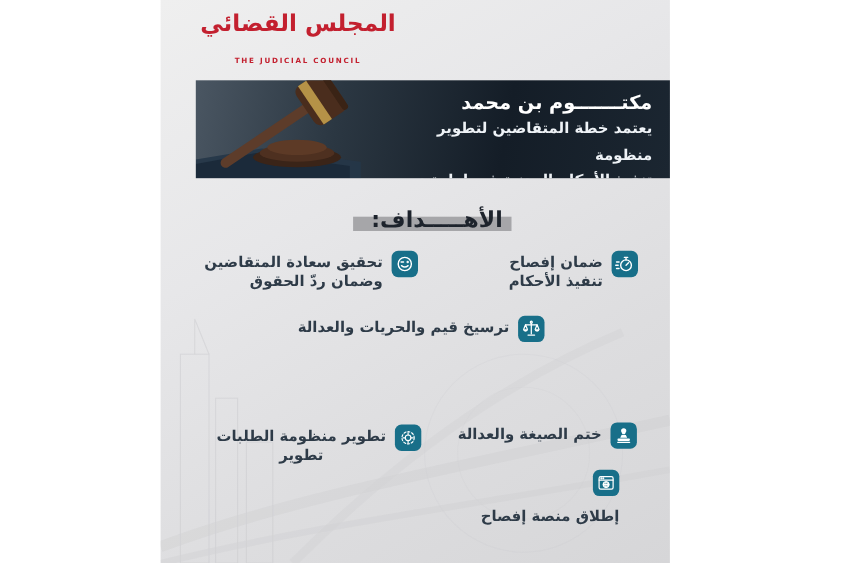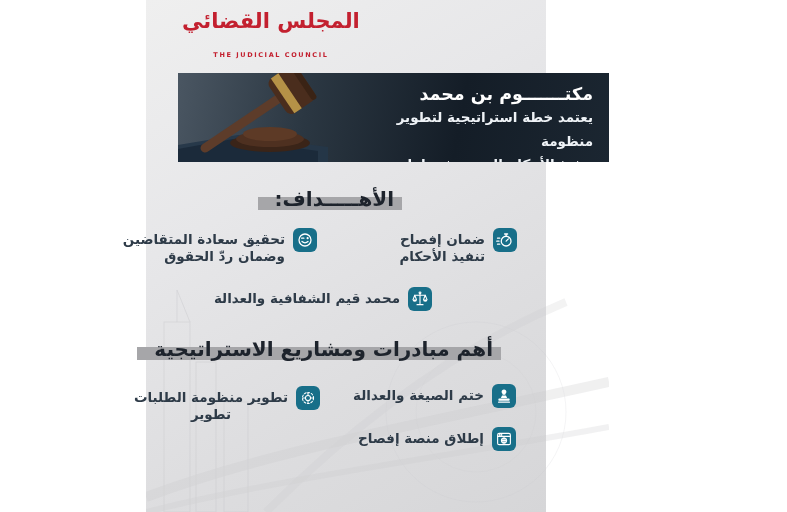--- a/index.html
+++ b/index.html
@@ -1,19 +1,19 @@
 <!DOCTYPE html>
 <html lang="ar"><head>
 <meta charset="utf-8">
 <style>
   html,body{margin:0;padding:0;background:#ffffff;}
   .stage{position:relative;width:787px;height:512px;background:#ffffff;overflow:hidden;
          font-family:"DejaVu Sans", sans-serif;}
   
-  .card{position:absolute;left:146px;top:0;width:400px;height:512px;
+  .card{position:absolute;left:146px;top:0;width:463px;height:512px;
         background:linear-gradient(150deg,#efefef 0%,#e7e7e9 35%,#dddddf 70%,#d6d6d8 100%);}
   .watermark{position:absolute;left:0;bottom:0;width:463px;height:250px;opacity:.55;pointer-events:none;}
   
   .logo{position:absolute;top:9px;left:36px;text-align:center;color:#c3202f;}
   .logo-ar{font-size:21px;font-weight:700;line-height:24px;letter-spacing:-1px;}
   .logo-en{font-size:6.5px;font-weight:700;letter-spacing:1.6px;margin-top:18px;}
   
   .band{position:absolute;left:32px;top:73px;width:431px;height:89px;
         background:linear-gradient(100deg,#4a5662 0%,#2b3742 30%,#141d27 65%,#1b2631 100%);
         overflow:hidden;}
@@ -71,21 +71,21 @@
         <ellipse cx="92" cy="61" rx="27" ry="7" fill="#5d3a26"></ellipse>
         <g transform="translate(88,34) rotate(-34)">
           <rect x="-78" y="-4.5" width="100" height="9" rx="4.5" fill="#5d3c2a"></rect>
           <rect x="14" y="-21" width="34" height="42" rx="7" fill="#4a2d1d"></rect>
           <rect x="20" y="-21" width="9" height="42" fill="#b59247"></rect>
           <rect x="42" y="-21" width="6" height="42" rx="3" fill="#3a2315"></rect>
         </g>
       </svg>
       <div class="band-text">
         <div class="band-name">مكتـــــــوم بن محمد</div>
-        <div class="band-line">يعتمد خطة استراتيجية لتطوير منظومة</div>
+        <div class="band-line">يعتمد خطة المتقاضين لتطوير منظومة</div>
         <div class="band-line">تنفيذ الأحكام المدنية في إمارة دبي</div>
       </div>
     </div>
 
     <div class="sec-title" style="top:188px;right:148px;">
       <span class="bar"></span>
       <span class="txt">الأهـــــداف:</span>
     </div>
 
     <div class="item" style="top:228px;right:29px;">
@@ -128,28 +128,24 @@
           <circle cx="12" cy="3.8" r="1.2"></circle>
           <line x1="5" y1="7" x2="19" y2="7"></line>
           <path d="M5 7 L2.8 12.5 M5 7 L7.2 12.5"></path>
           <path d="M2 12.5 A 3 3 0 0 0 8 12.5 Z" fill="#fff" stroke="none"></path>
           <path d="M19 7 L16.8 12.5 M19 7 L21.2 12.5"></path>
           <path d="M16 12.5 A 3 3 0 0 0 22 12.5 Z" fill="#fff" stroke="none"></path>
           <line x1="8" y1="19.5" x2="16" y2="19.5"></line>
         </svg>
       </span>
       <span class="item-text">
-        <span>محمد قيم الشفافية والعدالة</span>
+        <span>ترسيخ قيم والحريات والعدالة</span>
       </span>
     </div>
 
-    <div class="sec-title" style="top:338px;right:49px;">
-      <span class="bar"></span>
-      <span class="txt">أهم مبادرات ومشاريع الاستراتيجية</span>
-    </div>
 
     <div class="item" style="top:384px;right:30px;">
       <span class="tile">
         <svg width="18" height="18" viewBox="0 0 24 24" fill="#fff" stroke="none">
           <path d="M12 3.2 c-2.1 0 -3.2 1.5 -3.2 3 c0 1.9 1.5 2.4 1.5 4.2 h3.4 c0 -1.8 1.5 -2.3 1.5 -4.2 c0 -1.5 -1.1 -3 -3.2 -3 z"></path>
           <path d="M9.4 11.2 h5.2 l1.6 3.4 h-8.4 z"></path>
           <rect x="4.5" y="15.4" width="15" height="3" rx="1"></rect>
           <rect x="4" y="19.4" width="16" height="1.6" rx="0.8"></rect>
         </svg>
       </span>
@@ -168,21 +164,21 @@
           <line x1="5.8" y1="12" x2="8.4" y2="12"></line>
           <line x1="15.6" y1="12" x2="18.2" y2="12"></line>
         </svg>
       </span>
       <span class="item-text">
         <span>تطوير منظومة الطلبات</span>
         <span class="l2">تطوير</span>
       </span>
     </div>
 
-    <div class="item" style="top:427px;right:30px;">
+    <div class="item" style="top:427px;right:46px;flex-direction:column;">
       <span class="tile">
         <svg width="18" height="18" viewBox="0 0 24 24" fill="none" stroke="#fff" stroke-width="1.5" stroke-linecap="round">
           <rect x="3.5" y="4.5" width="17" height="15" rx="2"></rect>
           <line x1="3.5" y1="8.5" x2="20.5" y2="8.5"></line>
           <circle cx="6.2" cy="6.5" r="0.5" fill="#fff"></circle>
           <circle cx="8.6" cy="6.5" r="0.5" fill="#fff"></circle>
           <circle cx="12" cy="14" r="3.4"></circle>
           <ellipse cx="12" cy="14" rx="1.4" ry="3.4"></ellipse>
           <line x1="8.6" y1="14" x2="15.4" y2="14"></line>
         </svg>

